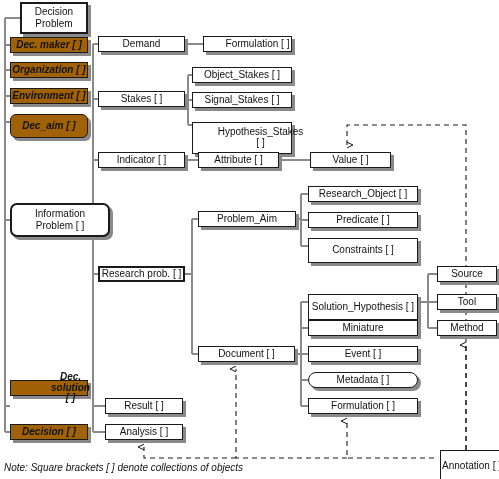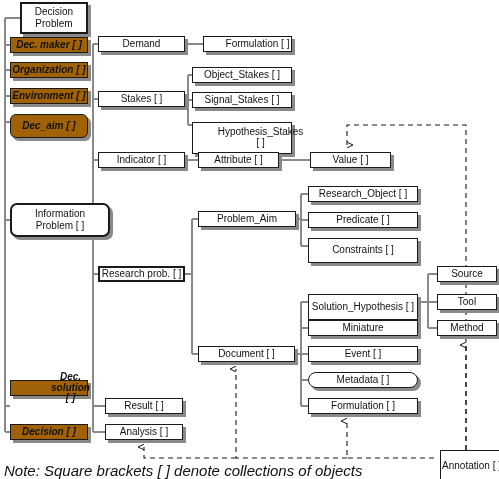--- a/index.html
+++ b/index.html
@@ -7,21 +7,21 @@
   #stage{position:relative;width:499px;height:479px;background:#fff;overflow:hidden;}
   svg#wires{position:absolute;left:0;top:0;width:499px;height:479px;}
   .node{position:absolute;box-sizing:border-box;border:1px solid #1a1a1a;
         background:#ffffff;display:flex;align-items:center;justify-content:center;
         text-align:center;line-height:1.08;color:#111;font-size:10px;
         font-family:"Liberation Sans",sans-serif;}
   .node.gray{background:#a16207;font-style:italic;font-weight:600;}
   .node.shadow{box-shadow:3px 3px 0 0 #8a8a8a;}
   .node.thick{border-width:2px;}
   .node.two-line{line-height:1.25;}
-  .note{position:absolute;font-size:15px;font-style:italic;color:#111;
+  .note{position:absolute;font-size:10px;font-style:italic;color:#111;
         white-space:nowrap;font-family:"Liberation Sans",sans-serif;}
 </style>
 </head>
 <body>
 
 <div id="stage">
 
   <svg id="wires" viewBox="0 0 499 479" xmlns="http://www.w3.org/2000/svg">
     <defs>
       <marker id="arrUp" markerWidth="8" markerHeight="8" refX="3" refY="6" orient="auto" markerUnits="userSpaceOnUse">

